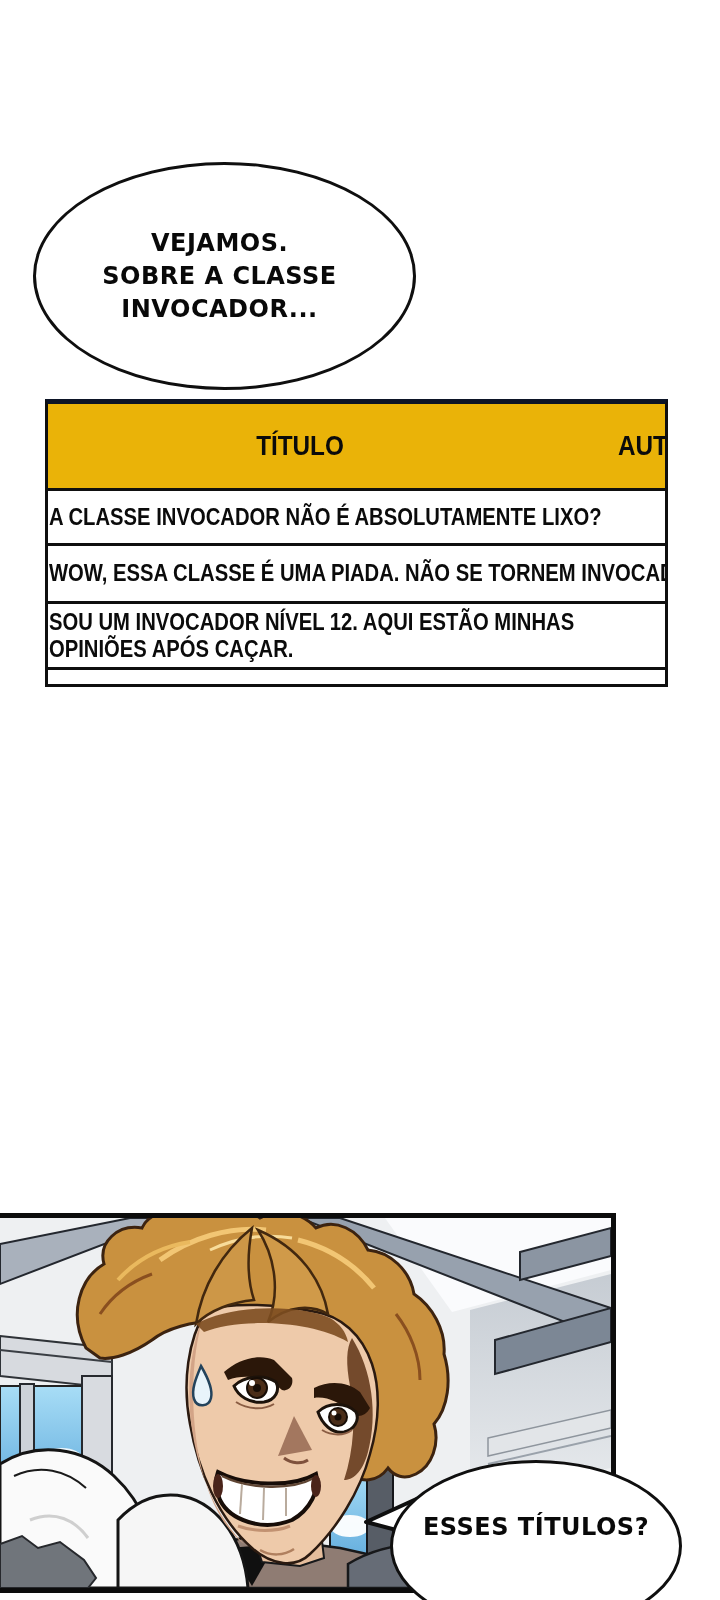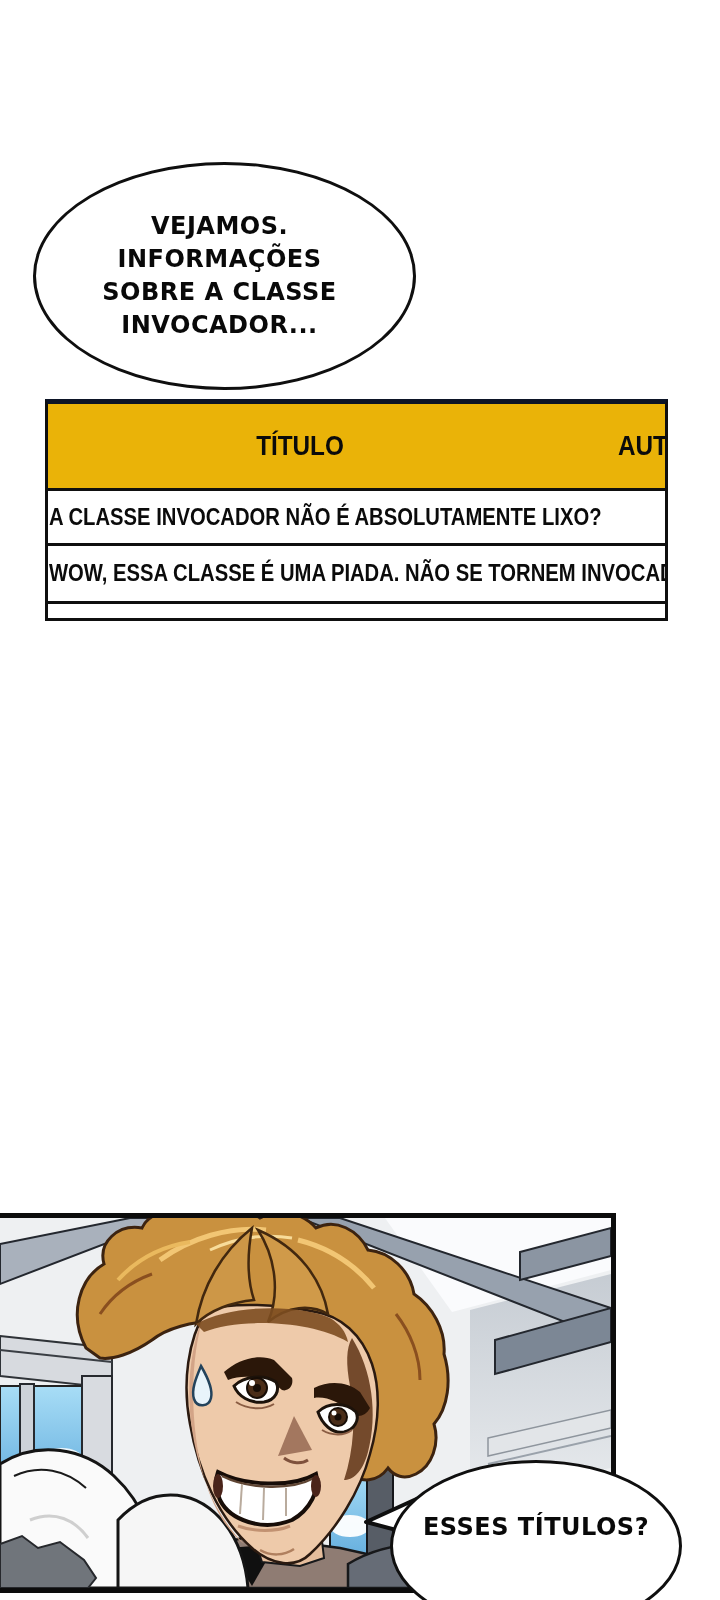--- a/index.html
+++ b/index.html
@@ -41,35 +41,37 @@
          box-sizing:content-box;z-index:1;background:#eef0f2;}
   .panel svg{display:block;}
 </style>
 </head>
 <body>
 
 <div class="page">
 
   <div class="bubble bubble-top">
     <div class="line">VEJAMOS.</div>
-    <div class="line">INFORMAÇÕES</div>
     <div class="line">SOBRE A CLASSE</div>
     <div class="line">INVOCADOR...</div>
   </div>
 
   <div class="forum-table">
     <div class="t-header">
       <span class="col col-title">TÍTULO</span>
       <span class="col col-author">AUTOR</span>
     </div>
     <div class="t-row row-0">
       <span class="cell">A CLASSE INVOCADOR NÃO É ABSOLUTAMENTE LIXO?</span>
     </div>
     <div class="t-row row-1">
       <span class="cell">WOW, ESSA CLASSE É UMA PIADA. NÃO SE TORNEM INVOCADORES.</span>
+    </div>
+    <div class="t-row row-2">
+      <span class="cell">SOU UM INVOCADOR NÍVEL 12. AQUI ESTÃO MINHAS OPINIÕES APÓS CAÇAR.</span>
     </div>
     <div class="t-row row-3">
       <span class="cell"></span>
     </div>
   </div>
 
   <div class="panel">
     <svg width="611" height="370" viewBox="0 0 611 370">
       <defs>
         <linearGradient id="skyGrad" x1="0" y1="0" x2="0" y2="1">

